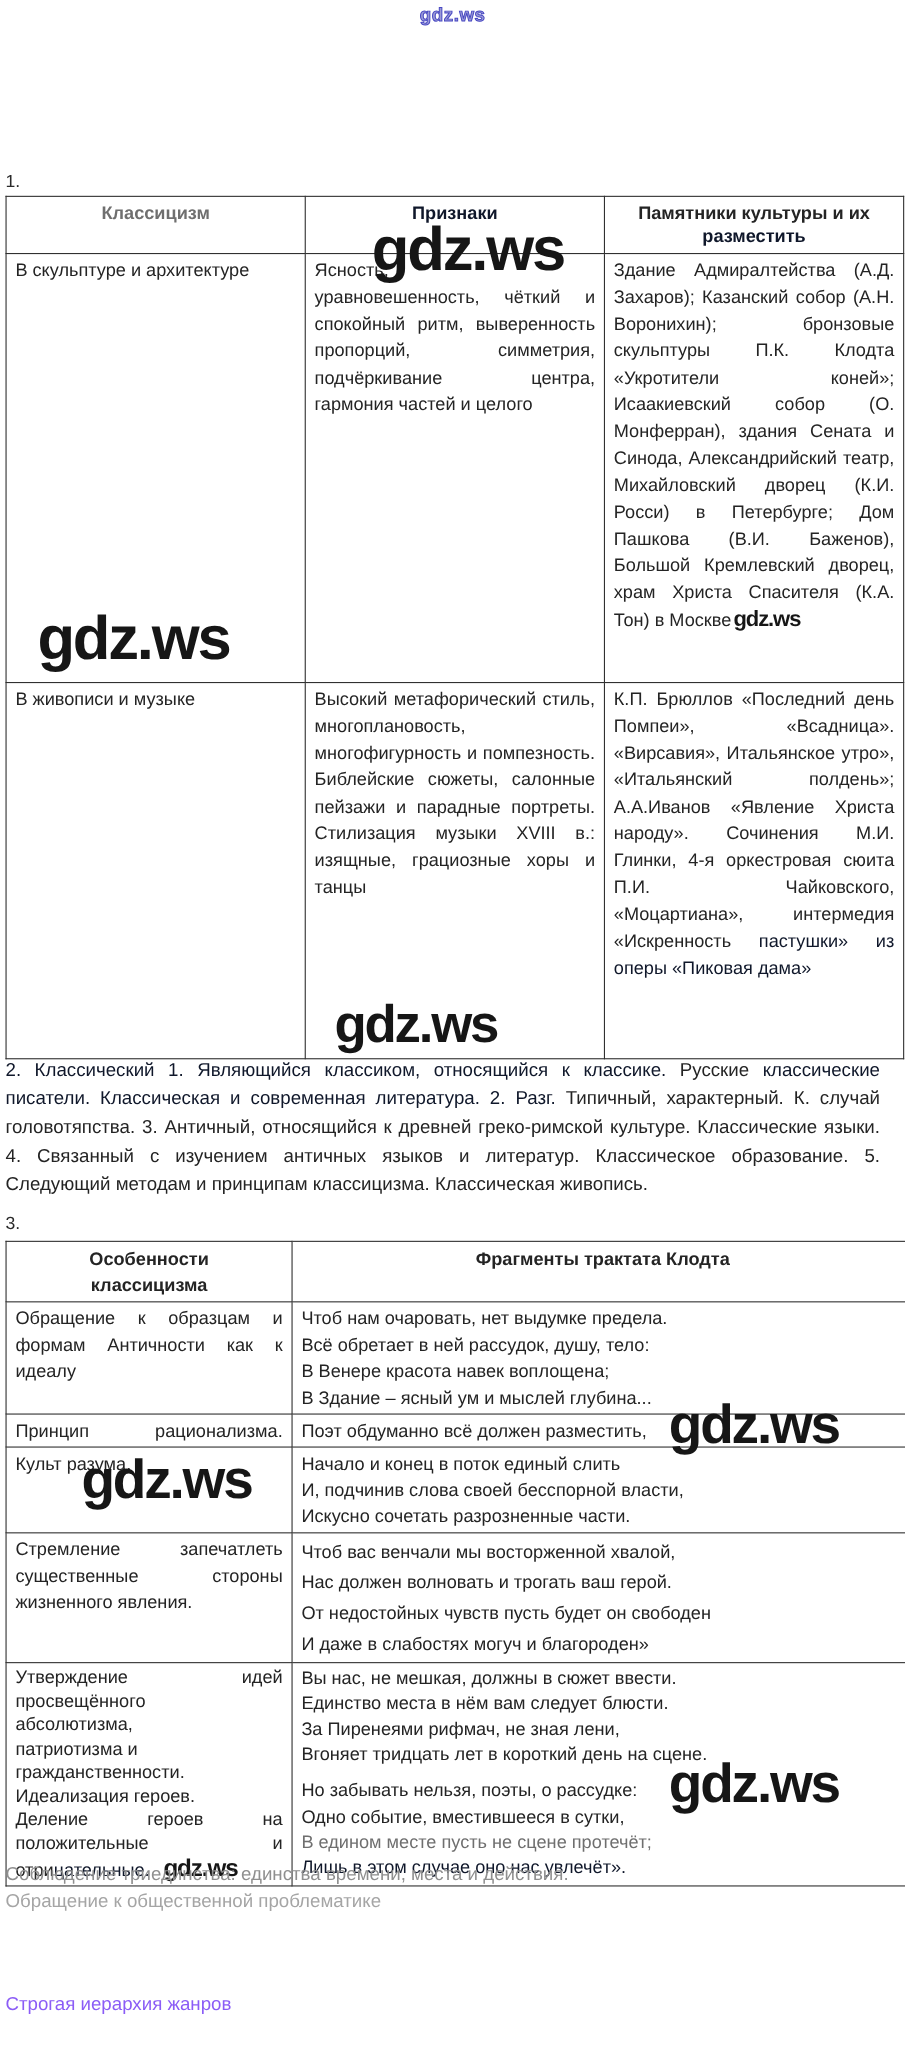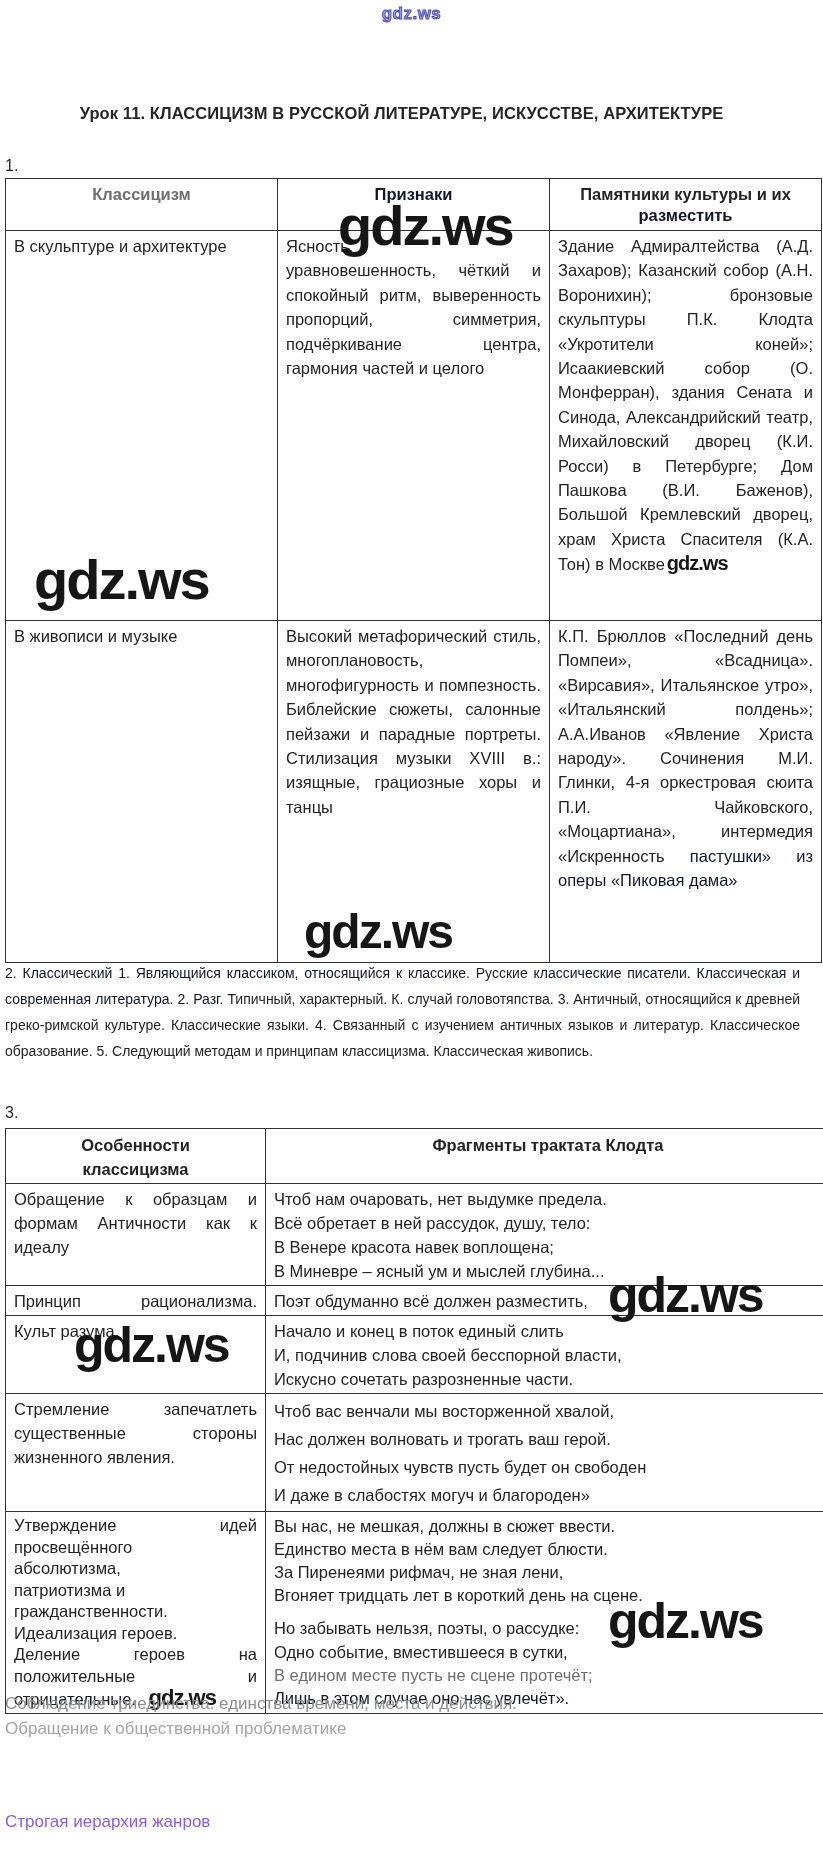--- a/index.html
+++ b/index.html
@@ -47,21 +47,21 @@
   .just{text-align:justify;}
   .pre{white-space:pre-line;}
   .bl{display:block;}
   .jl{text-align:justify;text-align-last:justify;}
   .verse{white-space:pre-line;}
   .stanza2{margin-top:9px;white-space:pre-line;}
   .faded{color:#0f172a;filter:blur(0.35px);}
   .semi{color:#6f6f6f;filter:blur(0.25px);}
   .para2{
     position:absolute;top:960px;left:5px;width:795px;margin:0;
-    font-size:14px;line-height:26px;text-align:justify;color:#242424;
+    font-size:17px;line-height:26px;text-align:justify;color:#242424;
   }
   .footer-line{position:absolute;left:5px;font-size:17px;}
   .f1{top:1694px;color:#8f8f8f;filter:blur(0.3px);}
   .f2{top:1719px;color:#a5a5a5;filter:blur(0.35px);}
   .f3{top:1812px;color:#8b5cf6;filter:blur(0.2px);}
   .wm-big{
     position:absolute;font-weight:700;color:#161616;line-height:1;
     letter-spacing:-2px;white-space:nowrap;
   }
   .wm2{left:338px;top:198px;font-size:56px;}
@@ -73,21 +73,20 @@
   .wm-inline{font-weight:700;font-size:20px;color:#161616;letter-spacing:-1px;padding-left:2px;}
   .wm-inline-2{font-weight:700;font-size:22px;color:#161616;letter-spacing:-1px;padding-left:8px;}
 </style>
 </head>
 <body>
 
 <div id="page">
 
   <a class="wm-top" href="#">gdz.ws</a>
 
-  <div class="title">Урок 11. КЛАССИЦИЗМ В РУССКОЙ ЛИТЕРАТУРЕ, ИСКУССТВЕ, АРХИТЕКТУРЕ</div>
 
   <div class="label l1">1.</div>
 
   <table class="t1">
     <tbody>
         <tr class="hrow">
       <td class="c1">
         <div class="semi bold center">Классицизм</div>
       </td>
       <td class="c2">
@@ -139,21 +138,21 @@
       </td>
     </tr>
     <tr class="r1">
       <td class="just">
         <span>Обращение к образцам и формам Античности как к идеалу</span>
       </td>
       <td>
         <div class="verse">Чтоб нам очаровать, нет выдумке предела.
 Всё обретает в ней рассудок, душу, тело:
 В Венере красота навек воплощена;
-В Миневре – ясный ум и мыслей глубина...</div>
+В Здание – ясный ум и мыслей глубина...</div>
       </td>
     </tr>
     <tr class="r2">
       <td>
         <div class="jl">Принцип рационализма.</div>
       </td>
       <td>
         <div class="verse">Поэт обдуманно всё должен разместить,</div>
       </td>
     </tr>

